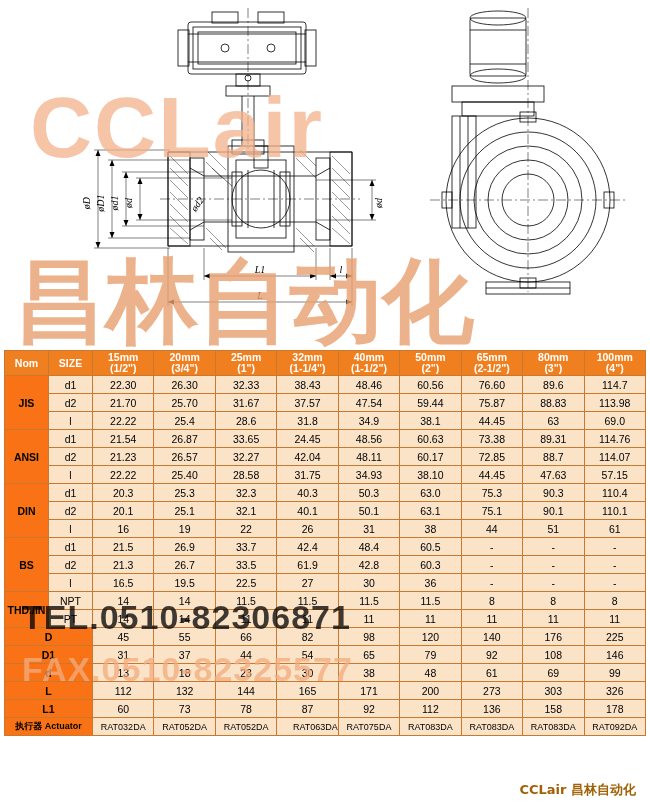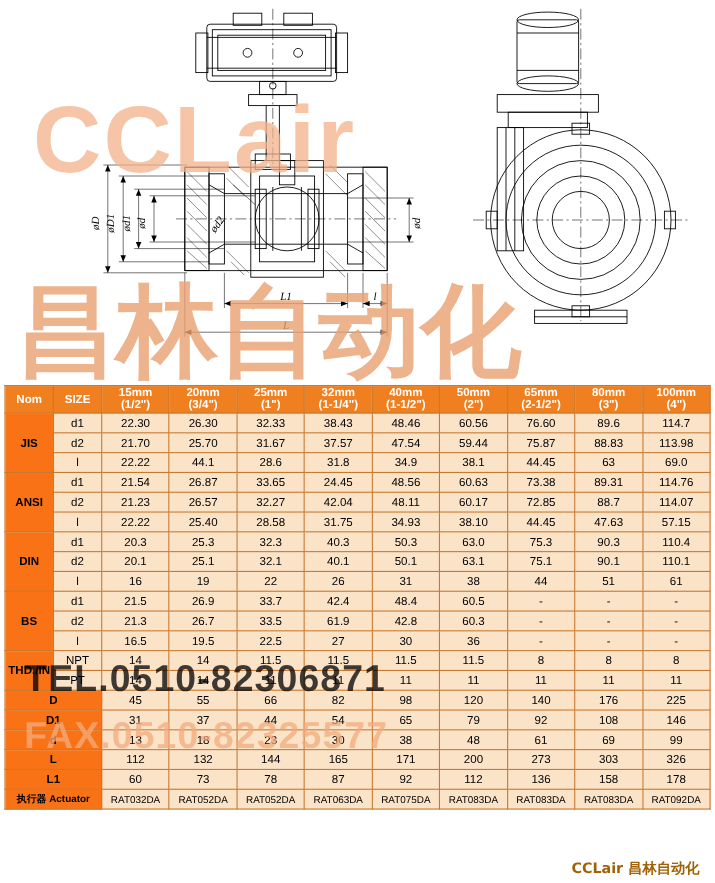--- a/index.html
+++ b/index.html
@@ -331,21 +331,21 @@
         <td class="shadecell">37.57</td>
         <td class="shadecell">47.54</td>
         <td class="shadecell">59.44</td>
         <td class="shadecell">75.87</td>
         <td class="shadecell">88.83</td>
         <td class="shadecell">113.98</td>
       </tr>
       <tr>
         <td class="shadecell">l</td>
         <td class="shadecell">22.22</td>
-        <td class="shadecell">44.1</td>
+        <td class="shadecell">25.4</td>
         <td class="shadecell">28.6</td>
         <td class="shadecell">31.8</td>
         <td class="shadecell">34.9</td>
         <td class="shadecell">38.1</td>
         <td class="shadecell">44.45</td>
         <td class="shadecell">63</td>
         <td class="shadecell">69.0</td>
       </tr>
 
       <tr>
@@ -547,21 +547,21 @@
         <td class="shadecell">136</td>
         <td class="shadecell">158</td>
         <td class="shadecell">178</td>
       </tr>
 
       <tr>
         <td class="labcell" colspan="2" style="font-size:9px;">执行器 Actuator</td>
         <td class="shadecell" style="font-size:9px;">RAT032DA</td>
         <td class="shadecell" style="font-size:9px;">RAT052DA</td>
         <td class="shadecell" style="font-size:9px;">RAT052DA</td>
-        <td class="shadecell" style="font-size:9px;">RAT063DA</td>
+        <td class="shadecell" style="font-size:9px;text-align:right;">RAT063DA</td>
         <td class="shadecell" style="font-size:9px;">RAT075DA</td>
         <td class="shadecell" style="font-size:9px;">RAT083DA</td>
         <td class="shadecell" style="font-size:9px;">RAT083DA</td>
         <td class="shadecell" style="font-size:9px;">RAT083DA</td>
         <td class="shadecell" style="font-size:9px;">RAT092DA</td>
       </tr>
     </tbody>
   </table>
 </div>
 

